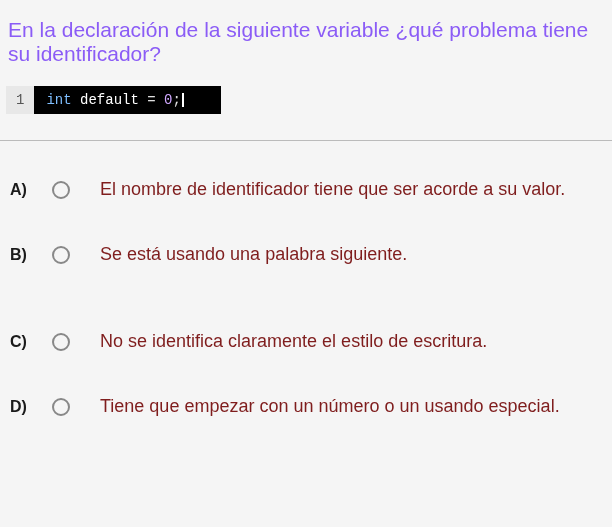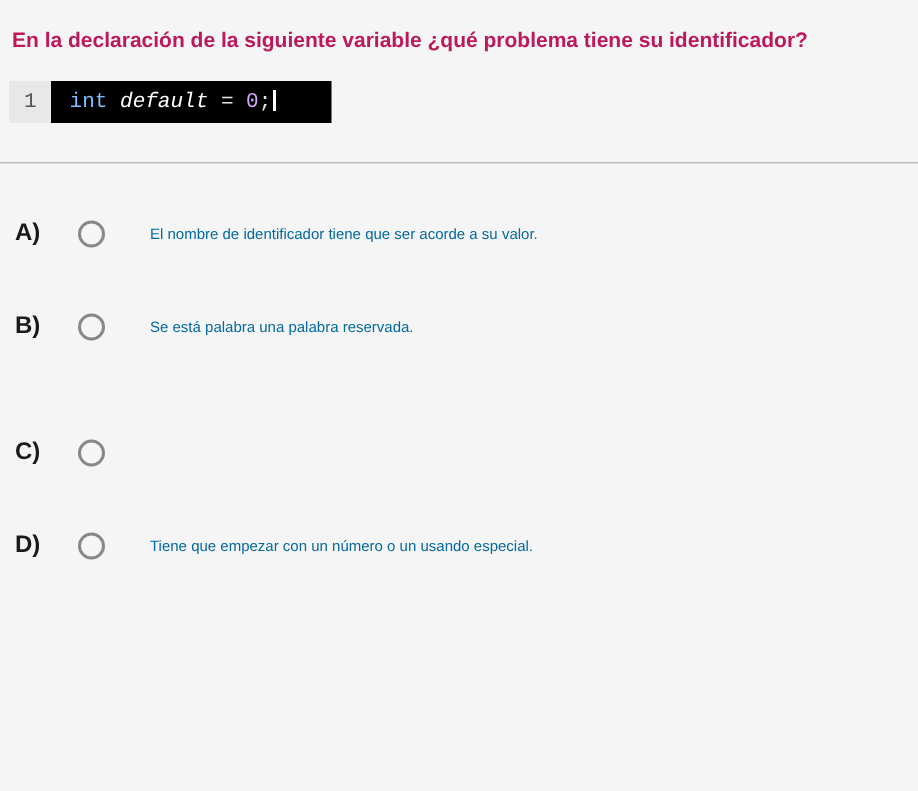--- a/index.html
+++ b/index.html
@@ -10,23 +10,22 @@
     body {
       width: 612px;
       height: 527px;
       background: #f5f5f5;
       font-family: Arial, Helvetica, sans-serif;
       color: #222;
       overflow: hidden;
     }
     .question-text {
       padding: 18px 8px 14px 8px;
-      font-size: 14px;
-      color: #be185d;
-      font-weight: bold;
+      font-size: 21px;
+      color: #8b5cf6;
     }
     .code-block {
       display: flex;
       margin: 6px 0 0 6px;
       width: 215px;
     }
     .line-number {
       background: #e8e8e8;
       color: #555;
       padding: 6px 10px;
@@ -37,21 +36,21 @@
     }
     .code-content {
       background: #000;
       padding: 6px 8px 6px 12px;
       font-family: "Courier New", monospace;
       font-size: 14px;
       flex: 1;
       position: relative;
     }
     .kw-int { color: #7fbfff; margin-top: 16px; }
-    .kw-default { color: #ffffff; font-style: italic; }
+    .kw-default { color: #ffffff; }
     .kw-eq { color: #e0e0e0; }
     .kw-zero { color: #d0a8ff; }
     .kw-semi { color: #e0e0e0; }
     .cursor {
       display: inline-block;
       width: 2px;
       height: 14px;
       background: #fff;
       vertical-align: middle;
       margin-left: 1px;
@@ -80,22 +79,22 @@
     }
     .radio {
       width: 18px;
       height: 18px;
       border: 2px solid #888;
       border-radius: 50%;
       display: inline-block;
       flex-shrink: 0;
     }
     .option-text {
-      font-size: 10px;
-      color: #0369a1;
+      font-size: 18px;
+      color: #7f1d1d;
       margin-left: 14px;
     }
   </style>
 </head>
 <body>
 
 <div class="question-text">En la declaración de la siguiente variable ¿qué problema tiene su identificador?</div>
 
 <div class="code-block">
   <div class="line-number">1</div>
@@ -116,26 +115,27 @@
 
   <div class="option-row">
     <span class="option-letter">A)</span>
     <span class="radio"></span>
     <span class="option-text">El nombre de identificador tiene que ser acorde a su valor.</span>
   </div>
 
   <div class="option-row">
     <span class="option-letter">B)</span>
     <span class="radio"></span>
-    <span class="option-text">Se está palabra una palabra reservada.</span>
+    <span class="option-text">Se está usando una palabra siguiente.</span>
   </div>
 
   <div class="option-row gap-large">
     <span class="option-letter">C)</span>
     <span class="radio"></span>
+    <span class="option-text">No se identifica claramente el estilo de escritura.</span>
   </div>
 
   <div class="option-row">
     <span class="option-letter">D)</span>
     <span class="radio"></span>
     <span class="option-text">Tiene que empezar con un número o un usando especial.</span>
   </div>
 
 </div>
 

